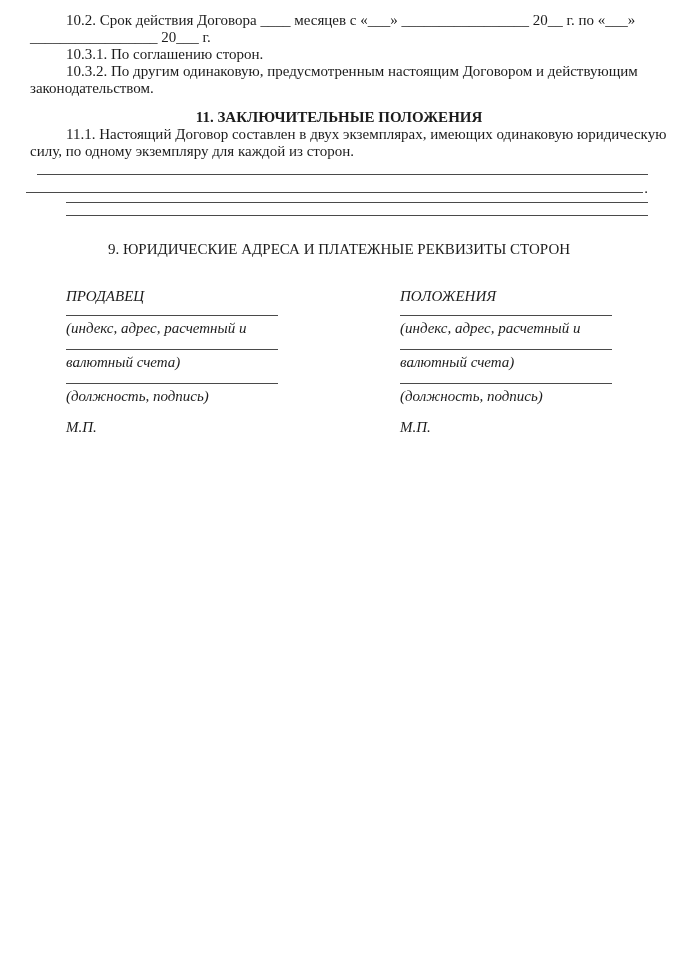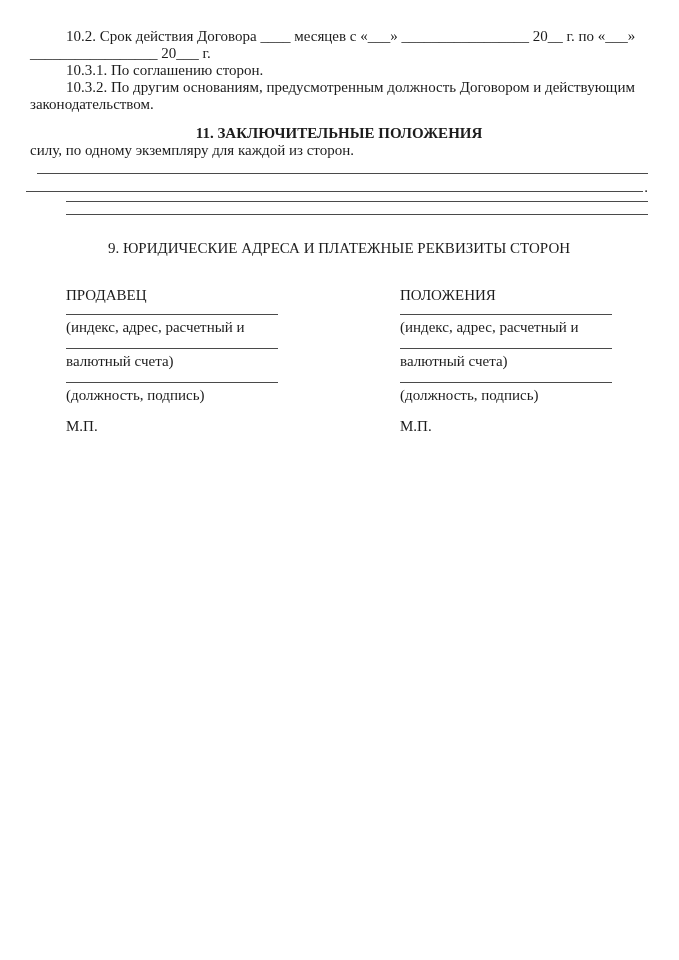--- a/index.html
+++ b/index.html
@@ -10,21 +10,21 @@
   .page {
     position: relative;
     width: 679px;
     height: 960px;
     background: #ffffff;
     font-family: "Liberation Serif", "DejaVu Serif", serif;
     font-size: 15px;
     line-height: 17px;
     color: #1c1c1c;
     box-sizing: border-box;
-    padding: 28px 31px 0 30px;
+    padding: 12px 31px 0 30px;
     overflow: hidden;
   }
   .line { white-space: nowrap; }
   .indent { padding-left: 36px; }
   .heading {
     text-align: center;
     margin-top: 12px;
     font-weight: bold;
   }
   .heading-12 {
@@ -47,20 +47,21 @@
     flex: 0 0 auto;
     line-height: 10px;
     padding-left: 1px;
   }
   .p113 { margin-top: 8px; }
   .rule-ind-1 { margin-top: 9px; margin-left: 36px; }
   .rule-ind-2 { margin-top: 12px; margin-left: 36px; }
   .sign-block {
     display: flex;
     margin-top: 30px;
+    font-style: italic;
   }
   .sign-col {
     width: 212px;
     flex: 0 0 aupx;
   }
   .sign-col.left { margin-left: 36px; }
   .sign-col.right { margin-left: 122px; }
   .sign-col .rule { margin-top: 10px; }
   .sign-col .caption { margin-top: 3px; white-space: nowrap; }
   .sign-col .rule + .caption { margin-top: 4px; }
@@ -73,25 +74,26 @@
 </style>
 </head>
 <body>
 
 <div class="page">
 
   <div class="line indent">10.2. Срок действия Договора ____ месяцев с «___» _________________ 20__ г. по «___»</div>
   <div class="line">_________________ 20___ г.</div>
 
   <div class="line indent">10.3.1. По соглашению сторон.</div>
-  <div class="line indent">10.3.2. По другим основаниям, предусмотренным должность Договором и действующим</div>
+  <div class="line indent">10.3.2. По другим одинаковую, предусмотренным настоящим Договором и действующим</div>
   <div class="line">законодательством.</div>
 
   <div class="heading">11. ЗАКЛЮЧИТЕЛЬНЫЕ ПОЛОЖЕНИЯ</div>
 
+  <div class="line indent">11.1. Настоящий Договор составлен в двух экземплярах, имеющих одинаковую юридическую</div>
   <div class="line">силу, по одному экземпляру для каждой из сторон.</div>
 
   <div class="rule rule-full-1"></div>
   <div class="rule-full-2-row">
     <div class="rule"></div>
     <span class="tail">.</span>
   </div>
 
   <div class="rule rule-ind-1"></div>
   <div class="rule rule-ind-2"></div>

